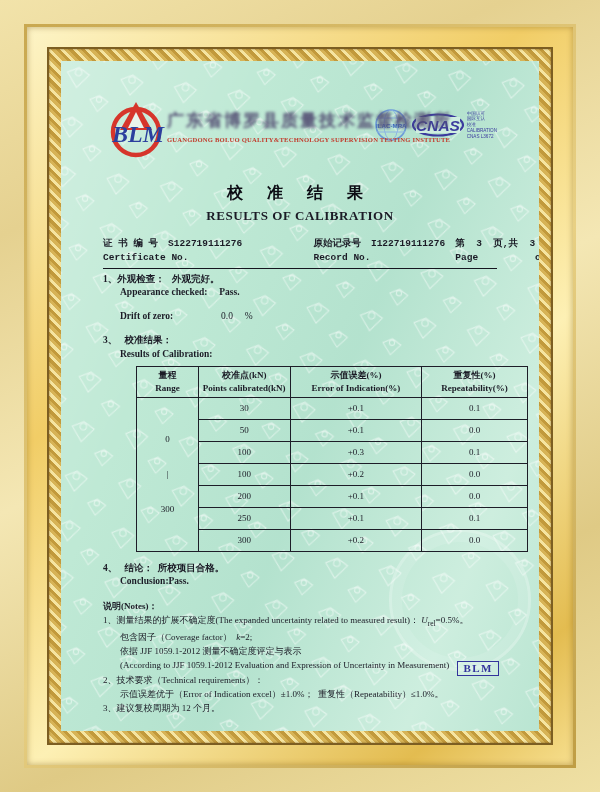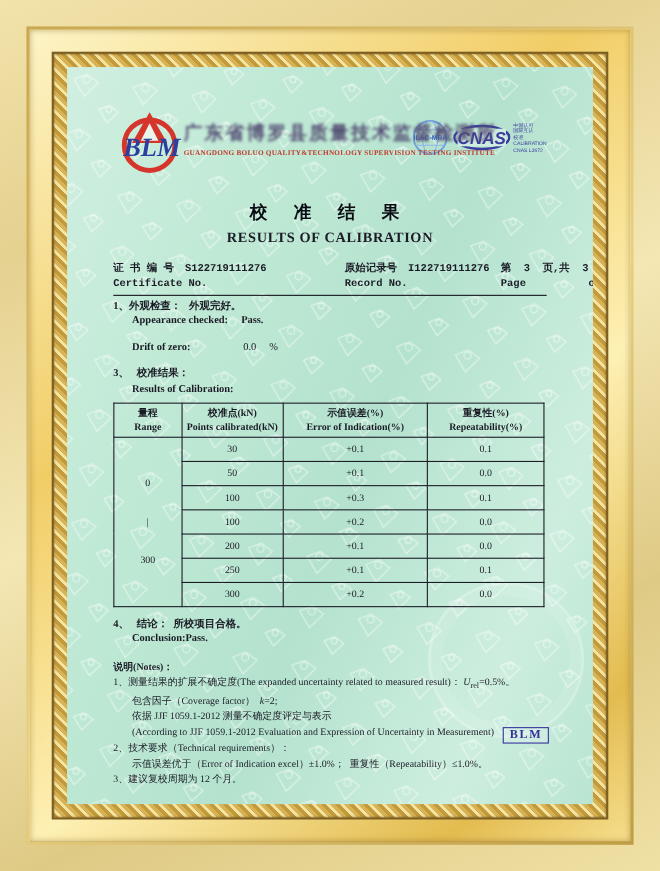--- a/index.html
+++ b/index.html
@@ -53,21 +53,21 @@
   .cert-col { font-size:9.5px; line-height:1.5;font-family:Liberation Mono, monospace; }
   .cert-col .num { margin-left:10px; }
   .c1 { flex:0 0 42%; } .c2 { flex:0 0 36%;margin-left:45px; } .c3 { flex:1; }
 
   .sec { font-size:9.5px; line-height:1.45; }
   .sec-zh { font-weight:bold; }
   .sec-en { font-weight:bold; }
   .ind1 { padding-left:17px; } .mt10 { margin-top:10px; } .mt4 { margin-top:4px; }
 
   
-  table { border-collapse:collapse; width:392px; margin-top:5px; }
+  table { border-collapse:collapse; width:392px; margin-top:5px;margin-left:33px; }
   th, td { border:1.4px solid #1d1d28; text-align:center; font-size:9px; }
   th { font-weight:bold; padding:2px 1px; line-height:1.4; }
   td { height:22px; font-weight:normal; }
   col.c-range { width:62px; } col.c-point { width:92px; } col.c-err { width:132px; } col.c-rep { width:106px; }
   .range-cell div { line-height:1; }
   .range-cell { vertical-align:middle; }
   .range-stack { display:flex; flex-direction:column; justify-content:center; gap:26px; height:150px; }
 
   
   .notes { margin-top:10px; font-size:9px; line-height:1.58; }

